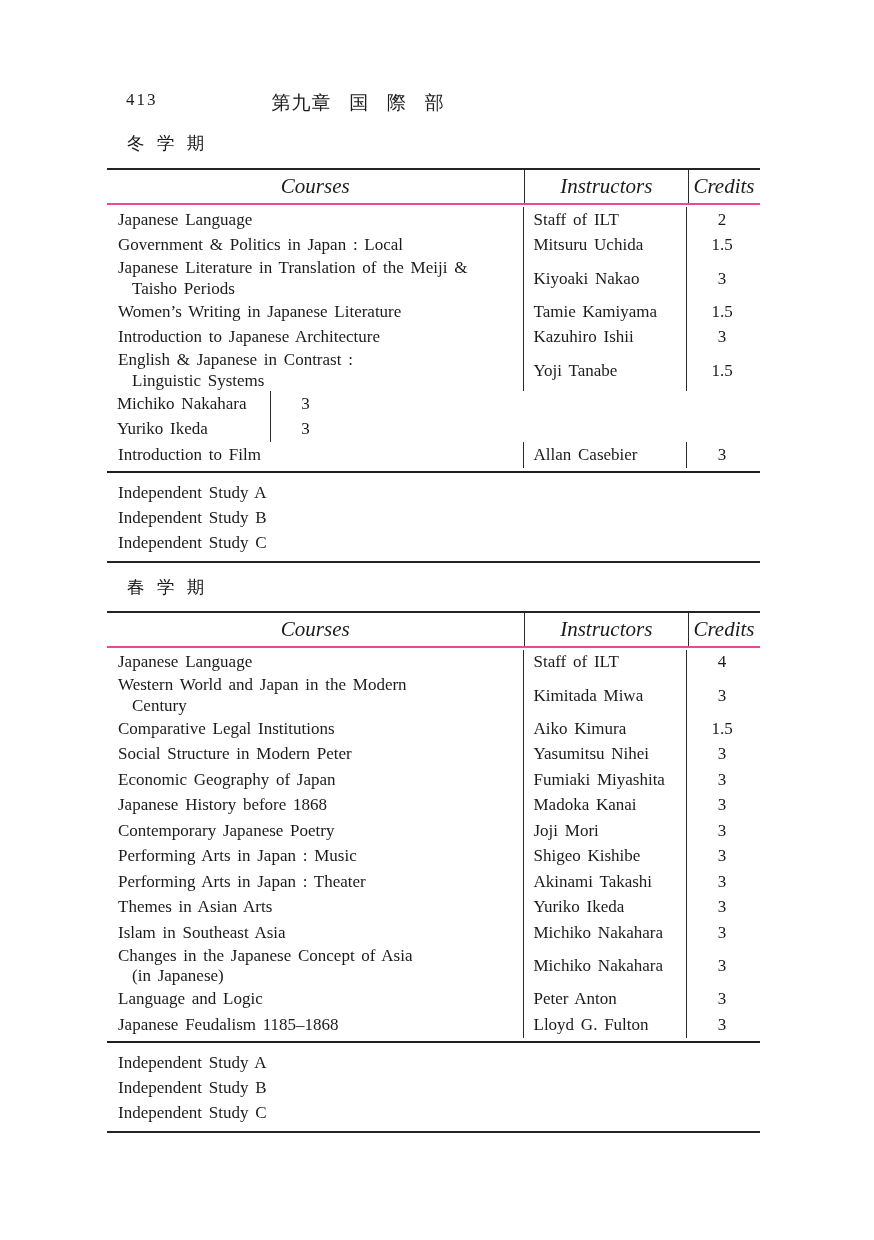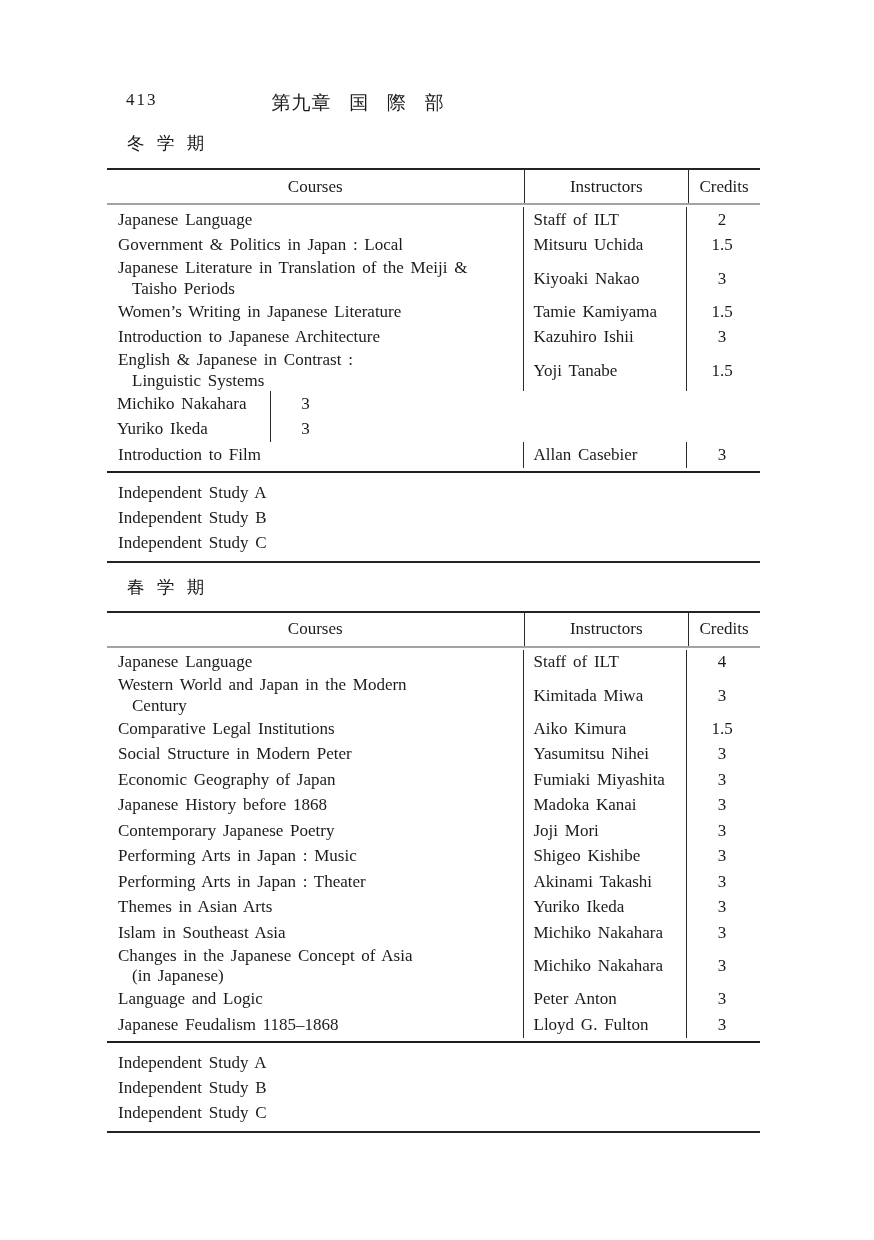--- a/index.html
+++ b/index.html
@@ -27,22 +27,23 @@
 
   .sem-title{
     font-size:17.5px;letter-spacing:4px;margin:0 0 0 20px;
     height:22px;line-height:22px;
   }
   .sem-title.first{margin-bottom:14px;}
   .sem-title.later{margin-top:13px;margin-bottom:13px;}
 
   .sem-table{border-top:2px solid #242424;}
   .thead{
-    display:flex;height:33px;border-bottom:2px solid #a3a3a3;
-    font-size:17px;
+    display:flex;height:33px;border-bottom:2px solid #ec4899;
+    font-size:21px;
+    font-style:italic;
   }
   .hc{display:flex;align-items:center;justify-content:center;}
   .col-course{width:416.5px;border-right:1.5px solid #2a2a2a;}
   .col-instr{width:163.5px;border-right:1.5px solid #2a2a2a;}
   .col-cred{width:70px;}
 
   .tbody{border-bottom:2.5px solid #1f1f1f;padding:2px 0 3px 0;}
   .trow{display:flex;min-height:25.5px;font-size:17px;}
   .trow .c1{
     width:416.5px;border-right:1.5px solid #2a2a2a;

